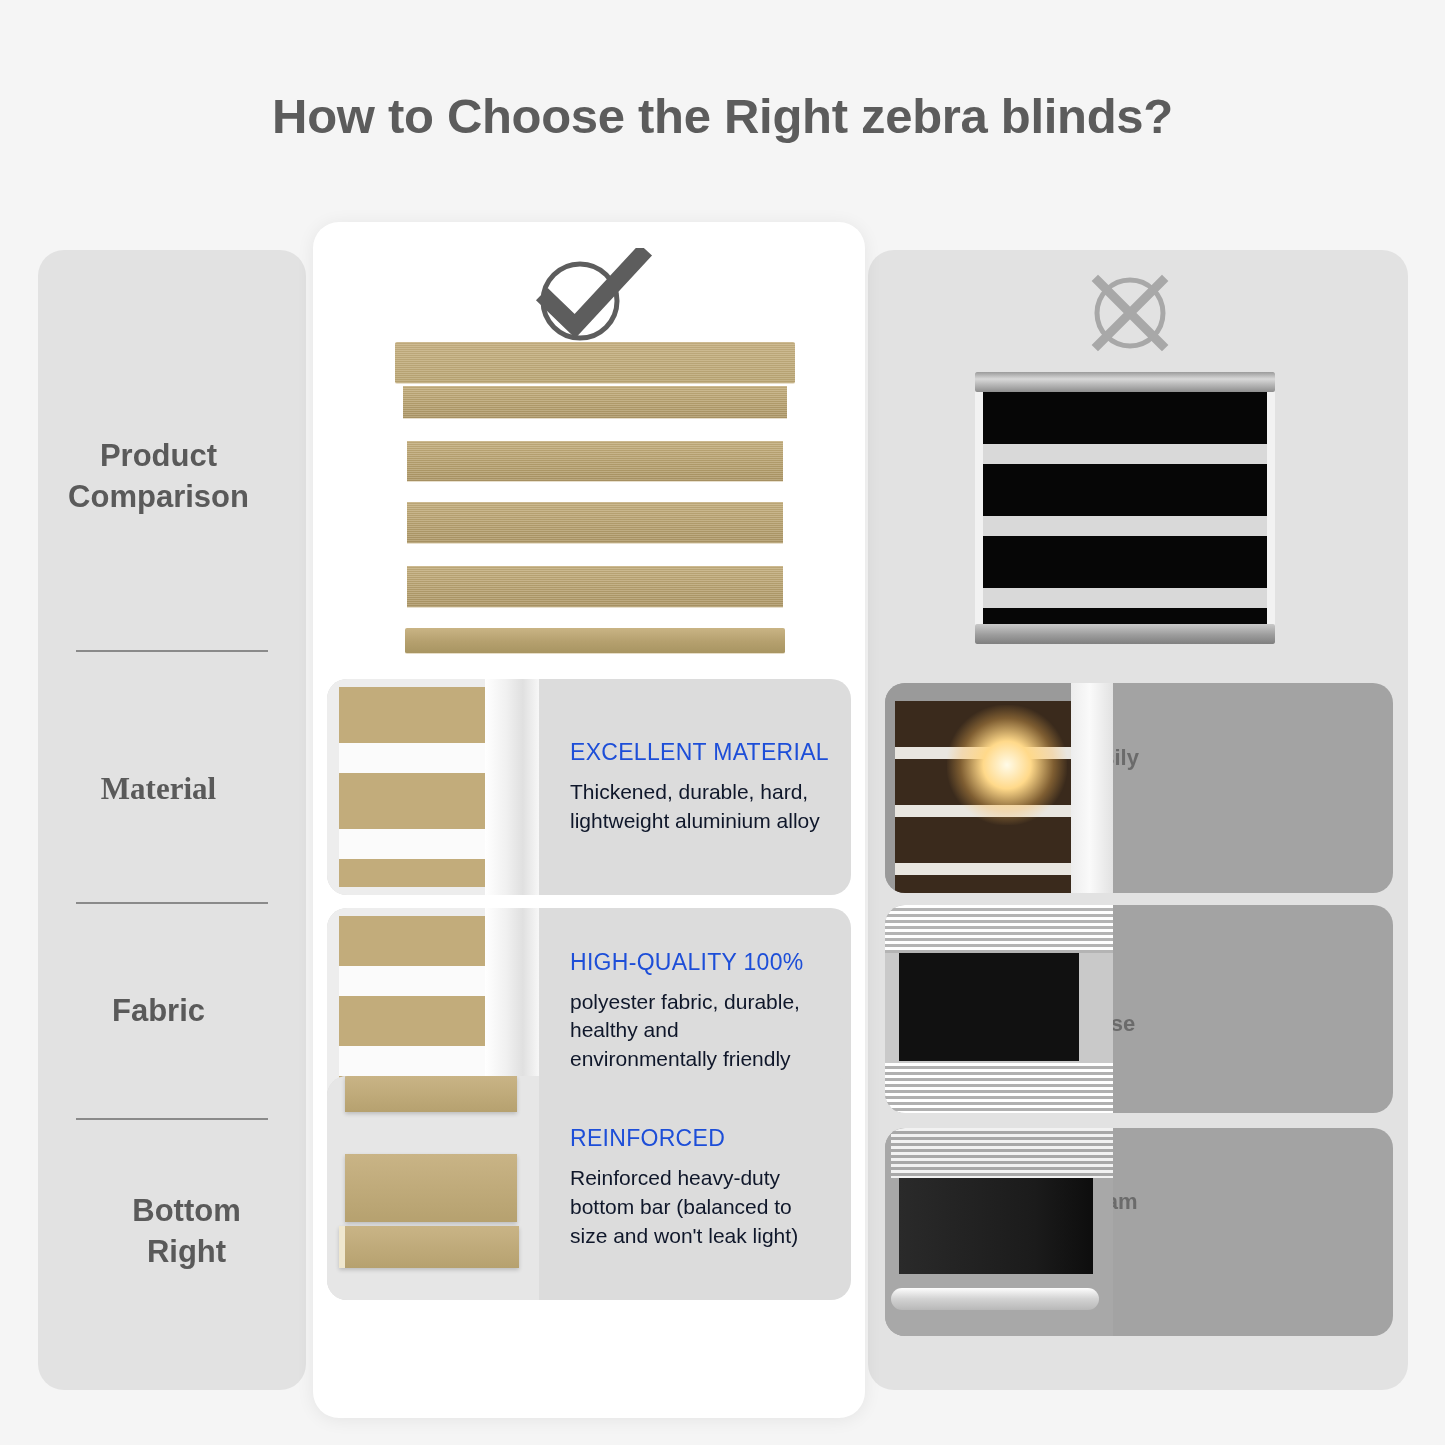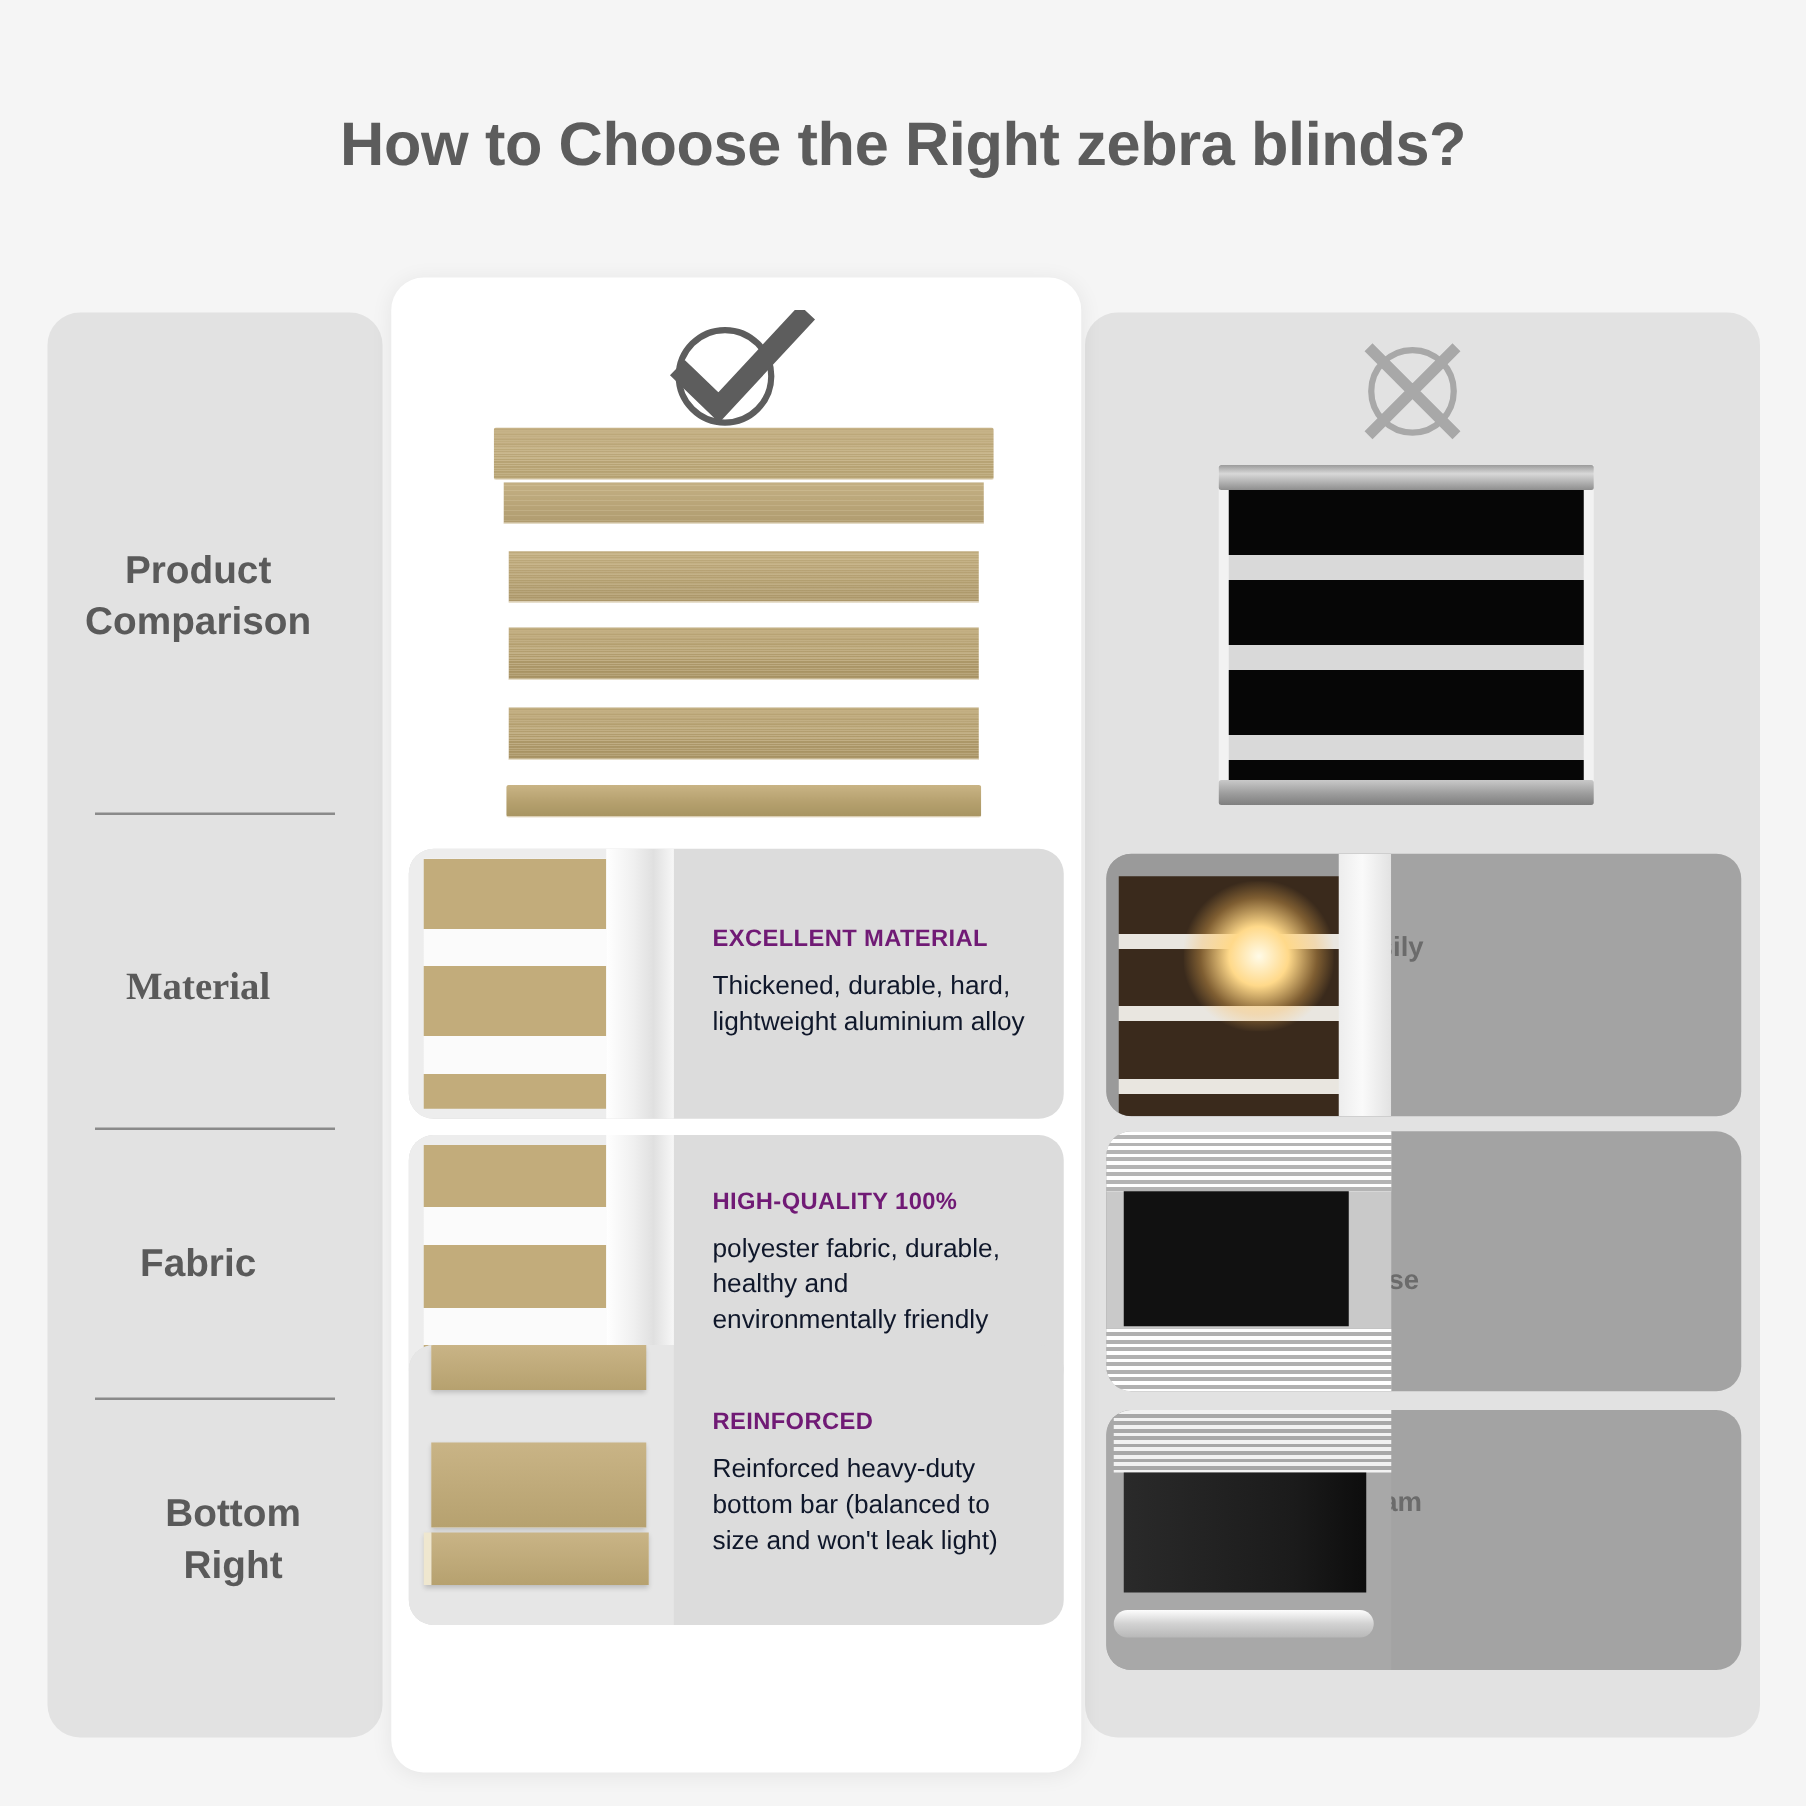--- a/index.html
+++ b/index.html
@@ -189,23 +189,23 @@
 
   .card-text {
     position: absolute;
     top: 50%;
     transform: translateY(-50%);
   }
   .card-text.good { left: 243px; right: 22px; }
   .card-text.bad  { left: 24px;  width: 240px; }
 
   .card-heading {
-    font-size: 19px;
-    font-weight: bold;
-    color: #701a75;
+    font-size: 23px;
+    font-weight: normal;
+    color: #1d4ed8;
     letter-spacing: 0.3px;
     margin-bottom: 12px;
   }
   .card-body {
     font-size: 21px;
     color: #0f172a;
     line-height: 1.38;
   }
   .card-text.bad .card-body {
     font-size: 22px;

